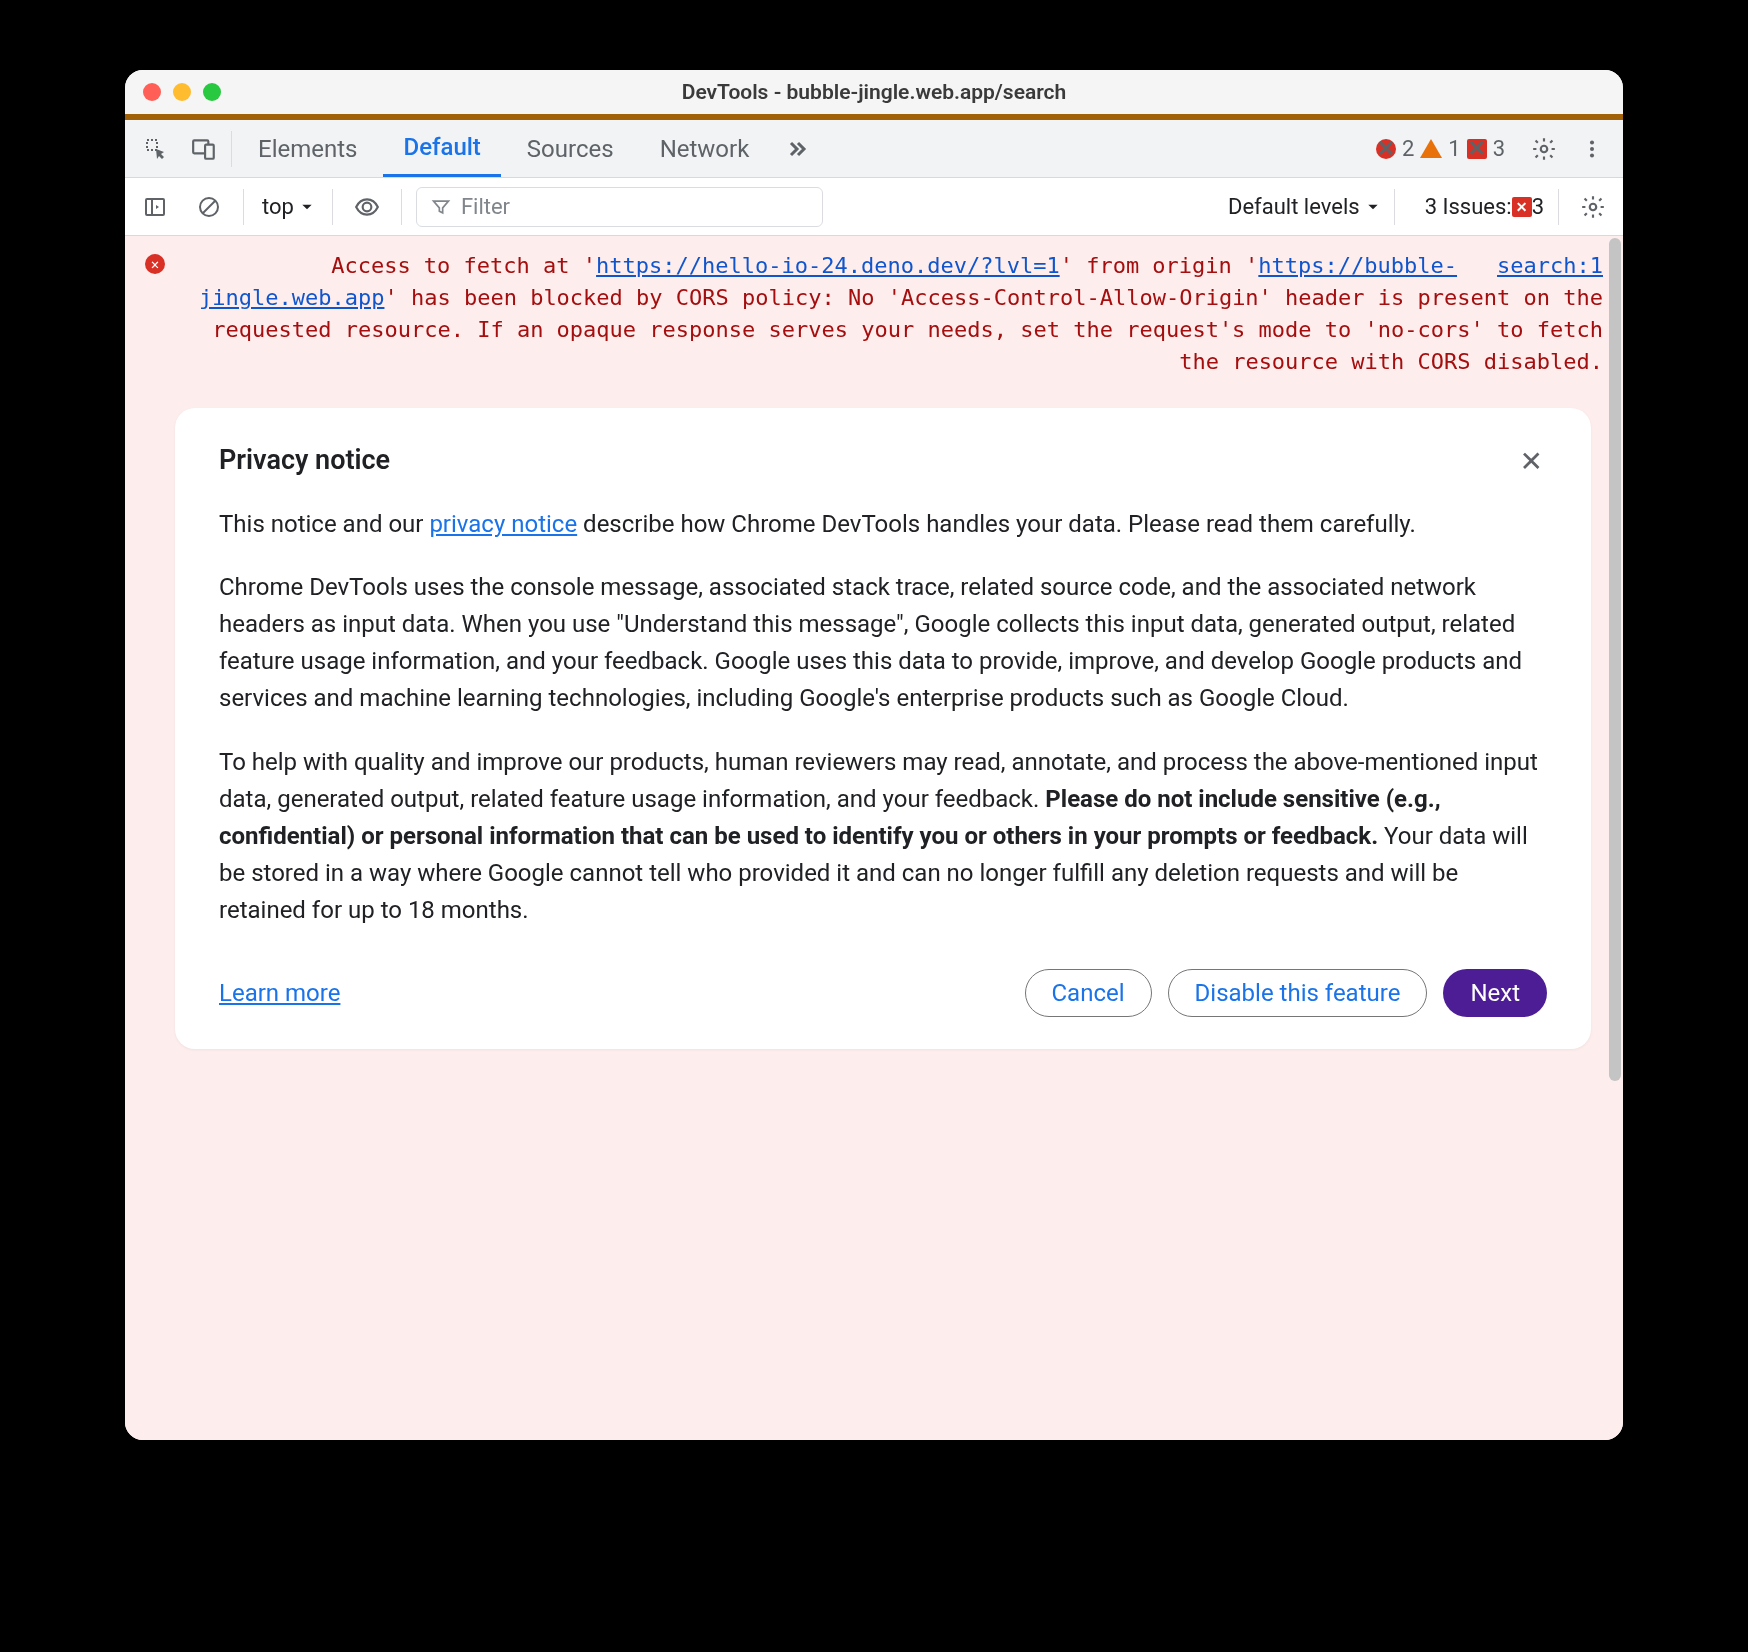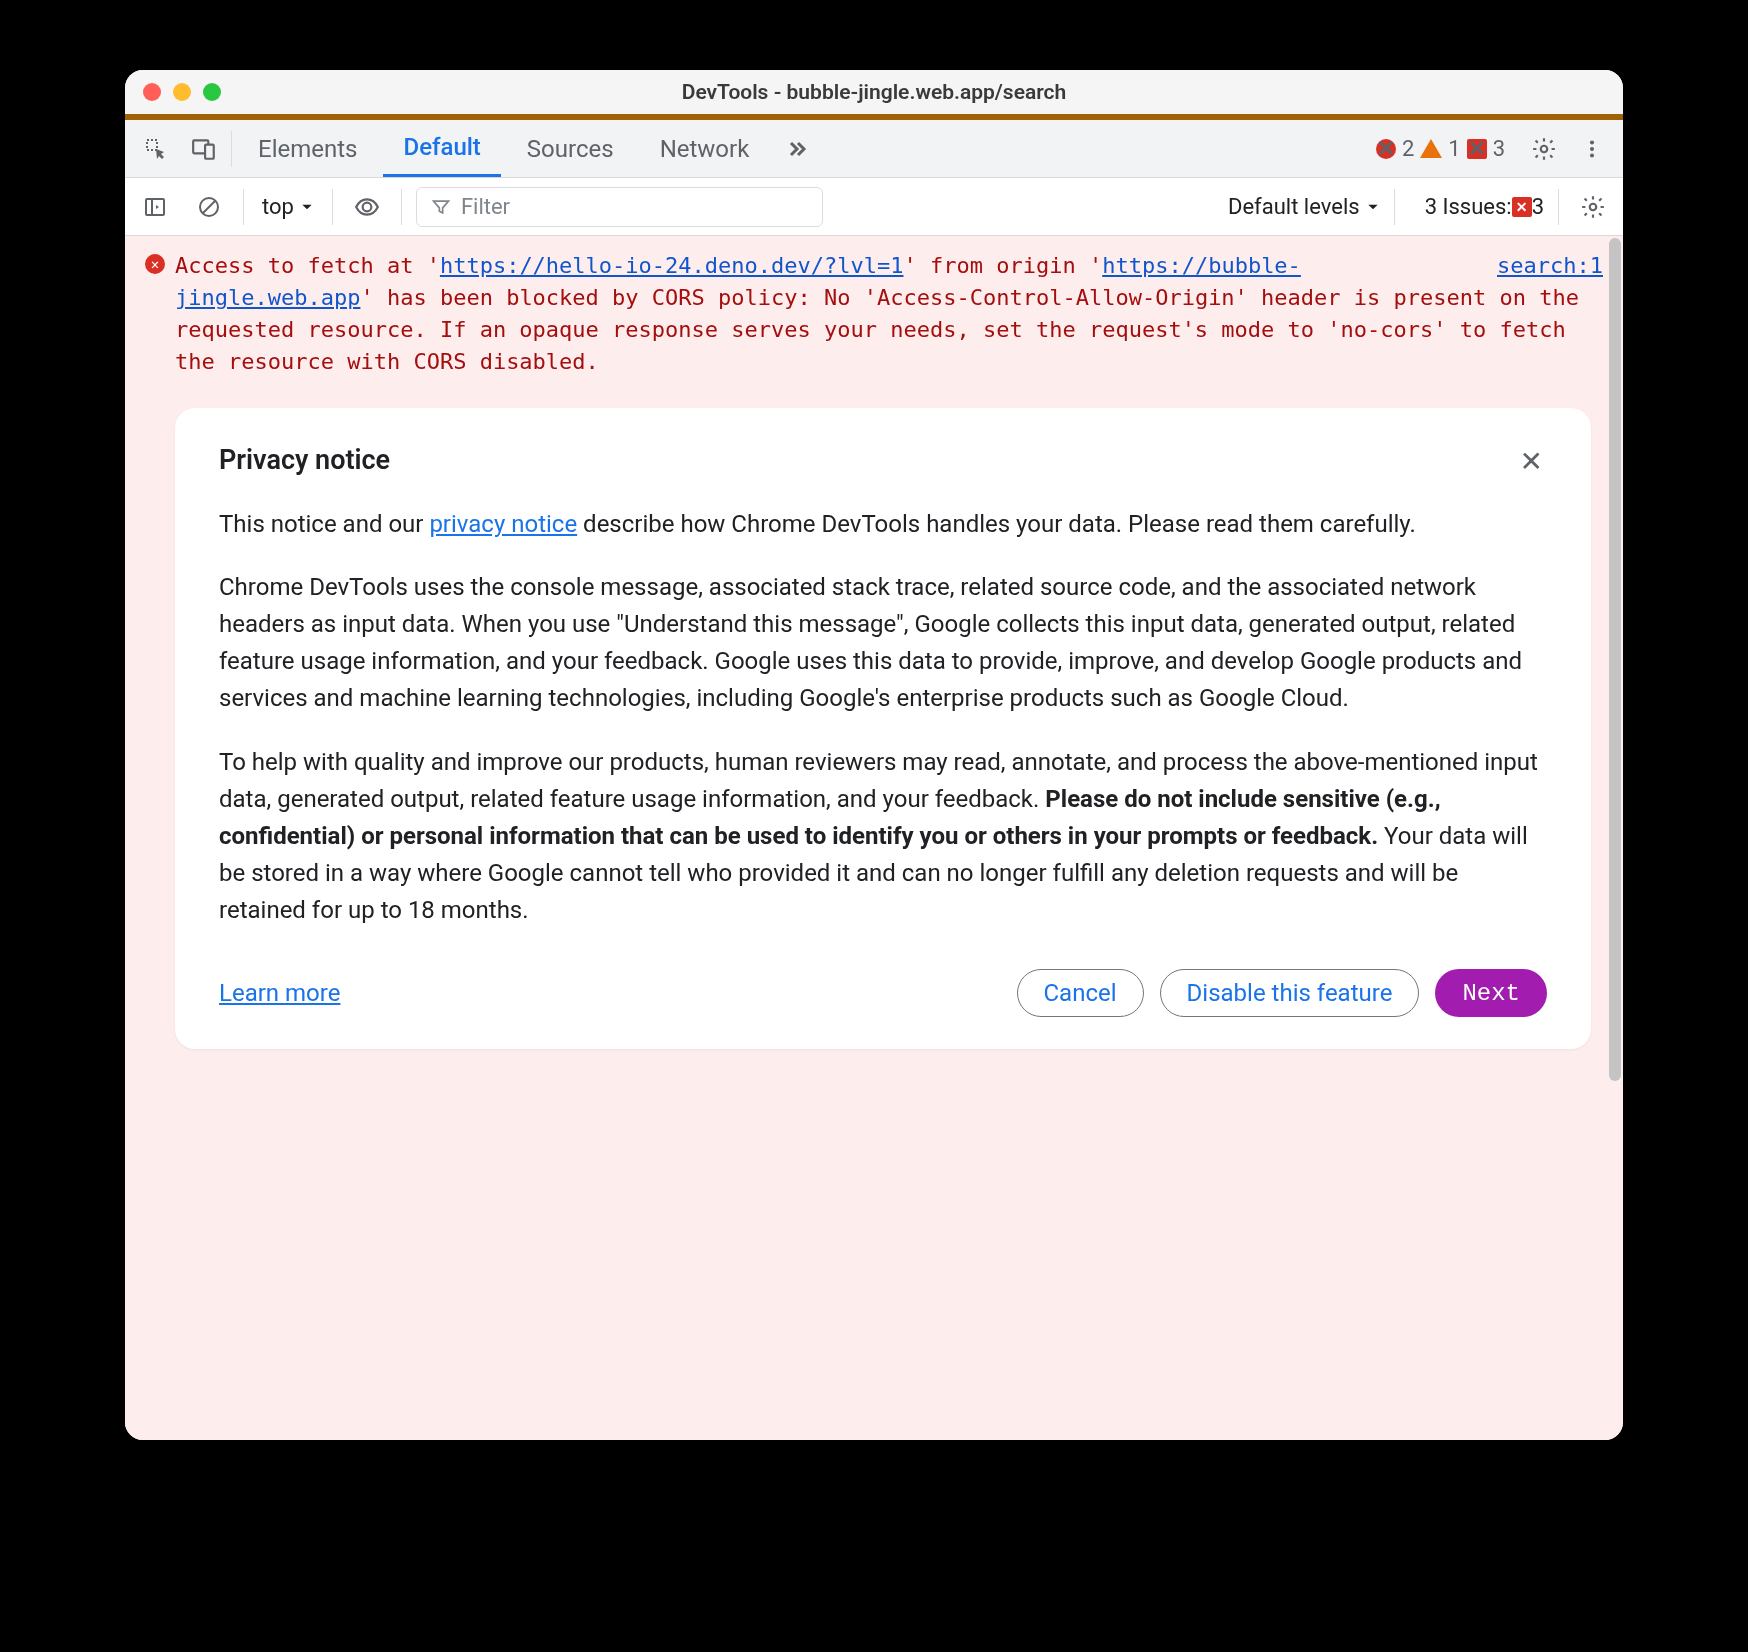--- a/index.html
+++ b/index.html
@@ -103,21 +103,21 @@
     padding: 14px 20px 14px 20px;
     font-family: Menlo, Consolas, monospace;
     font-size: 22px; line-height: 1.45;
     color: #a50e0e;
     display:flex; gap:10px;
   }
   .error-msg .ic-err { flex-shrink:0;margin-top:4px;}
   .error-msg .msg-body { flex:1; }
   .error-msg a { color:#1155cc; text-decoration: underline; }
   .error-msg .src { color:#1155cc; text-decoration:underline; float:right; margin-left:40px;}
-  .error-text-content { display:block; }
+  .error-text-content { display:block;text-align:right; }
   
   .card {
     margin: 16px 32px 24px 50px;
     background:#fff; border-radius:20px;
     padding: 36px 44px 32px;
     box-shadow: 0 1px 3px rgba(0,0,0,.05);
   }
   .card-head { display:flex;justify-content:space-between;align-items:start;}
   .card h2 { font-size:27px;font-weight:600;color:#202124;}
   .close-x { font-size:28px;color:#5f6368;cursor:pointer;padding:4px;line-height:1;}
@@ -129,21 +129,21 @@
     margin-top:40px;
     display:flex;align-items:center;gap:16px;
   }
   .card-foot a.learn { text-decoration:underline;font-size:24px;}
   .btn {
     height:48px;padding:0 26px;border-radius:24px;
     font-size:24px;display:flex;align-items:center;cursor:pointer;
     border:1px solid transparent;
   }
   .btn.outline { border-color:#747775;color:#1a73e8;background:#fff;}
-  .btn.primary { background:#a21caf;color:#fff;font-family:Liberation Mono, monospace;}
+  .btn.primary { background:#4c1d95;color:#fff;}
   svg { display:block; }
 </style>
 </head>
 <body>
 
 <div class="window">
 
   <div class="titlebar">
     <div class="traffic">
       <div class="dot red"></div>

